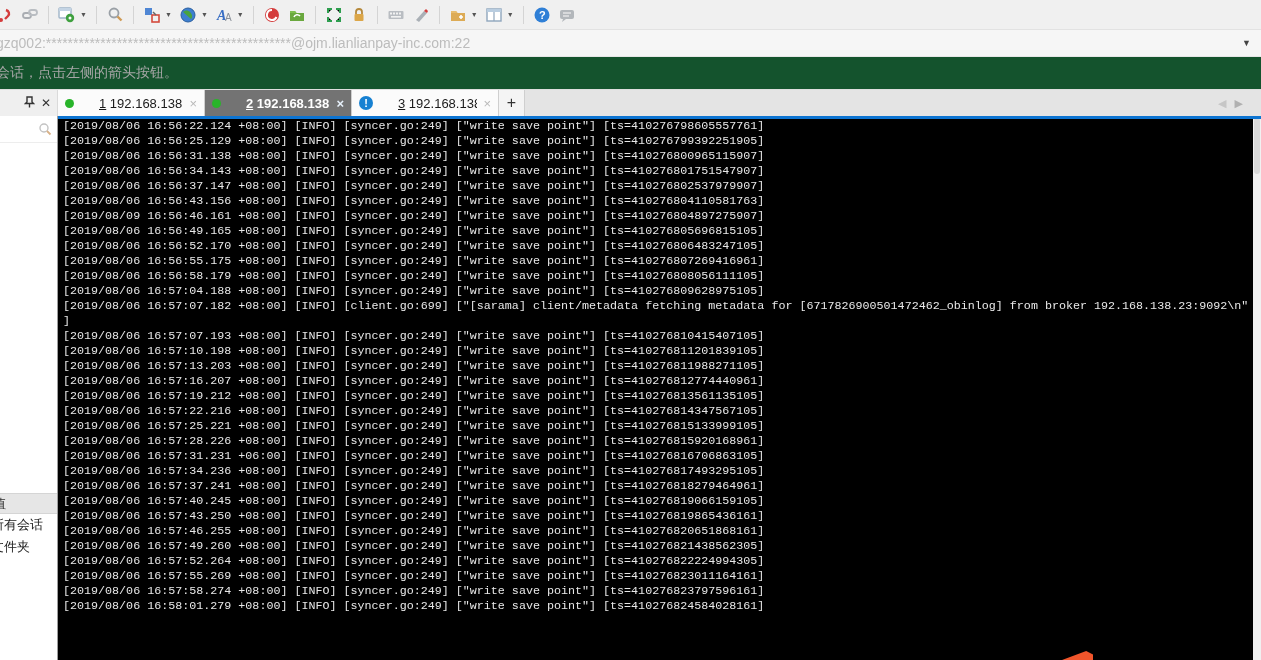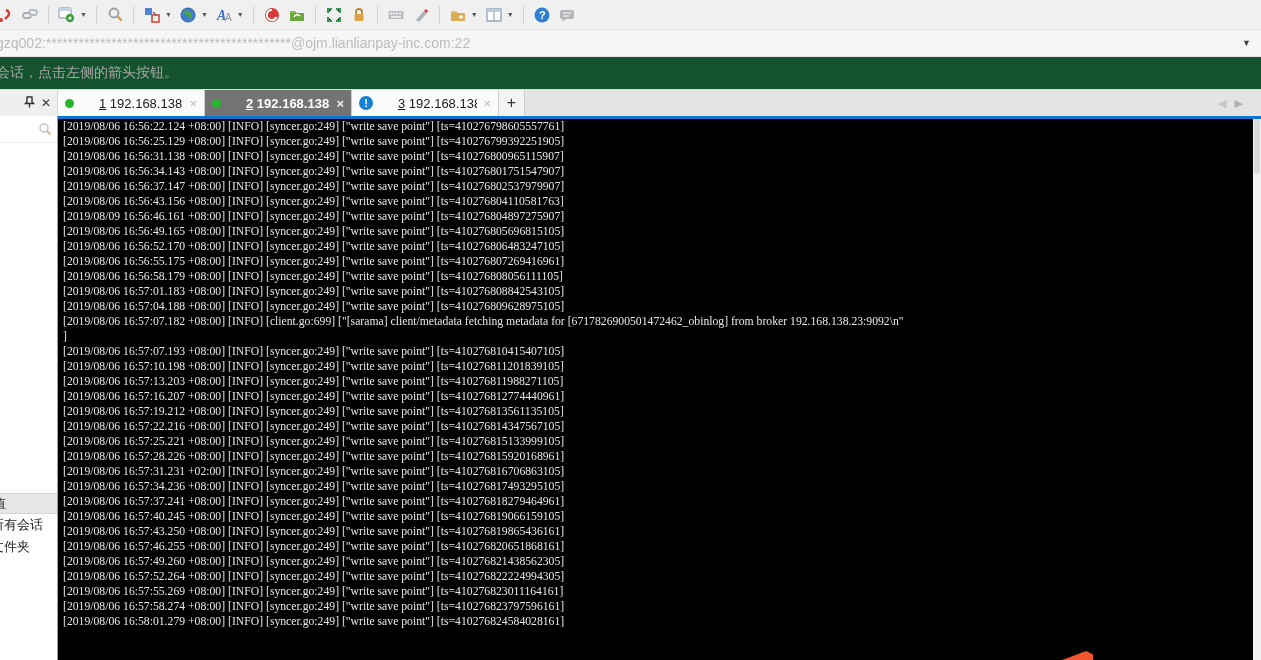--- a/index.html
+++ b/index.html
@@ -54,21 +54,21 @@
   .search-row { height: 24px; display: flex; align-items: center; justify-content: flex-end;
                 padding-right: 5px; border-bottom: 1px solid #ededed; }
   .side-list { margin-top: 350px; }
   .side-header { height: 21px; background: #e6e6e6; border-top: 1px solid #d5d5d5; border-bottom: 1px solid #d5d5d5;
                  display: flex; align-items: center; font-size: 13px; color: #333; }
   .side-header span { margin-left: -7px; white-space: nowrap; }
   .side-item { height: 22px; display: flex; align-items: center; font-size: 13px; color: #222; }
   .side-item span { margin-left: -9px; white-space: nowrap; }
 
   .terminal { flex: 1; background: #000; overflow: hidden; padding: 3px 0 0 5px; position: relative; }
-  .tl { font-family: Liberation Serif, serif; font-size: 11.7px;
+  .tl { font-family: Liberation Mono, monospace; font-size: 11.7px;
         line-height: 15px; color: #e8e8e8; white-space: pre; }
   .scrollbar { width: 8px; background: #f1f1f1; position: relative; }
   .scroll-thumb { position: absolute; top: 2px; left: 1px; width: 6px; height: 56px; background: #d9d9d9; border-radius: 3px; }
 
   .swoosh { position: absolute; left: 1062px; top: 651px; width: 31px; height: 9px; background: #f0552b;
             clip-path: polygon(0 100%, 78% 0, 100% 40%, 100% 100%); z-index: 5; }
 </style>
 </head>
 <body>
 
@@ -282,33 +282,32 @@
         <div class="tl">[2019/08/06 16:56:25.129 +08:00] [INFO] [syncer.go:249] ["write save point"] [ts=410276799392251905]</div>
         <div class="tl">[2019/08/06 16:56:31.138 +08:00] [INFO] [syncer.go:249] ["write save point"] [ts=410276800965115907]</div>
         <div class="tl">[2019/08/06 16:56:34.143 +08:00] [INFO] [syncer.go:249] ["write save point"] [ts=410276801751547907]</div>
         <div class="tl">[2019/08/06 16:56:37.147 +08:00] [INFO] [syncer.go:249] ["write save point"] [ts=410276802537979907]</div>
         <div class="tl">[2019/08/06 16:56:43.156 +08:00] [INFO] [syncer.go:249] ["write save point"] [ts=410276804110581763]</div>
         <div class="tl">[2019/08/09 16:56:46.161 +08:00] [INFO] [syncer.go:249] ["write save point"] [ts=410276804897275907]</div>
         <div class="tl">[2019/08/06 16:56:49.165 +08:00] [INFO] [syncer.go:249] ["write save point"] [ts=410276805696815105]</div>
         <div class="tl">[2019/08/06 16:56:52.170 +08:00] [INFO] [syncer.go:249] ["write save point"] [ts=410276806483247105]</div>
         <div class="tl">[2019/08/06 16:56:55.175 +08:00] [INFO] [syncer.go:249] ["write save point"] [ts=410276807269416961]</div>
         <div class="tl">[2019/08/06 16:56:58.179 +08:00] [INFO] [syncer.go:249] ["write save point"] [ts=410276808056111105]</div>
-        <div class="tl">[2019/08/06 16:57:01.183 +08:00] [INFO] [syncer.go:249] ["write save point"] [ts=410276808842543105]</div>
         <div class="tl">[2019/08/06 16:57:04.188 +08:00] [INFO] [syncer.go:249] ["write save point"] [ts=410276809628975105]</div>
         <div class="tl">[2019/08/06 16:57:07.182 +08:00] [INFO] [client.go:699] ["[sarama] client/metadata fetching metadata for [6717826900501472462_obinlog] from broker 192.168.138.23:9092\n"</div>
         <div class="tl">]</div>
         <div class="tl">[2019/08/06 16:57:07.193 +08:00] [INFO] [syncer.go:249] ["write save point"] [ts=410276810415407105]</div>
         <div class="tl">[2019/08/06 16:57:10.198 +08:00] [INFO] [syncer.go:249] ["write save point"] [ts=410276811201839105]</div>
         <div class="tl">[2019/08/06 16:57:13.203 +08:00] [INFO] [syncer.go:249] ["write save point"] [ts=410276811988271105]</div>
         <div class="tl">[2019/08/06 16:57:16.207 +08:00] [INFO] [syncer.go:249] ["write save point"] [ts=410276812774440961]</div>
         <div class="tl">[2019/08/06 16:57:19.212 +08:00] [INFO] [syncer.go:249] ["write save point"] [ts=410276813561135105]</div>
         <div class="tl">[2019/08/06 16:57:22.216 +08:00] [INFO] [syncer.go:249] ["write save point"] [ts=410276814347567105]</div>
         <div class="tl">[2019/08/06 16:57:25.221 +08:00] [INFO] [syncer.go:249] ["write save point"] [ts=410276815133999105]</div>
         <div class="tl">[2019/08/06 16:57:28.226 +08:00] [INFO] [syncer.go:249] ["write save point"] [ts=410276815920168961]</div>
-        <div class="tl">[2019/08/06 16:57:31.231 +02:00] [INFO] [syncer.go:249] ["write save point"] [ts=410276816706863105]</div>
+        <div class="tl">[2019/08/06 16:57:31.231 +06:00] [INFO] [syncer.go:249] ["write save point"] [ts=410276816706863105]</div>
         <div class="tl">[2019/08/06 16:57:34.236 +08:00] [INFO] [syncer.go:249] ["write save point"] [ts=410276817493295105]</div>
         <div class="tl">[2019/08/06 16:57:37.241 +08:00] [INFO] [syncer.go:249] ["write save point"] [ts=410276818279464961]</div>
         <div class="tl">[2019/08/06 16:57:40.245 +08:00] [INFO] [syncer.go:249] ["write save point"] [ts=410276819066159105]</div>
         <div class="tl">[2019/08/06 16:57:43.250 +08:00] [INFO] [syncer.go:249] ["write save point"] [ts=410276819865436161]</div>
         <div class="tl">[2019/08/06 16:57:46.255 +08:00] [INFO] [syncer.go:249] ["write save point"] [ts=410276820651868161]</div>
         <div class="tl">[2019/08/06 16:57:49.260 +08:00] [INFO] [syncer.go:249] ["write save point"] [ts=410276821438562305]</div>
         <div class="tl">[2019/08/06 16:57:52.264 +08:00] [INFO] [syncer.go:249] ["write save point"] [ts=410276822224994305]</div>
         <div class="tl">[2019/08/06 16:57:55.269 +08:00] [INFO] [syncer.go:249] ["write save point"] [ts=410276823011164161]</div>
         <div class="tl">[2019/08/06 16:57:58.274 +08:00] [INFO] [syncer.go:249] ["write save point"] [ts=410276823797596161]</div>
         <div class="tl">[2019/08/06 16:58:01.279 +08:00] [INFO] [syncer.go:249] ["write save point"] [ts=410276824584028161]</div>

